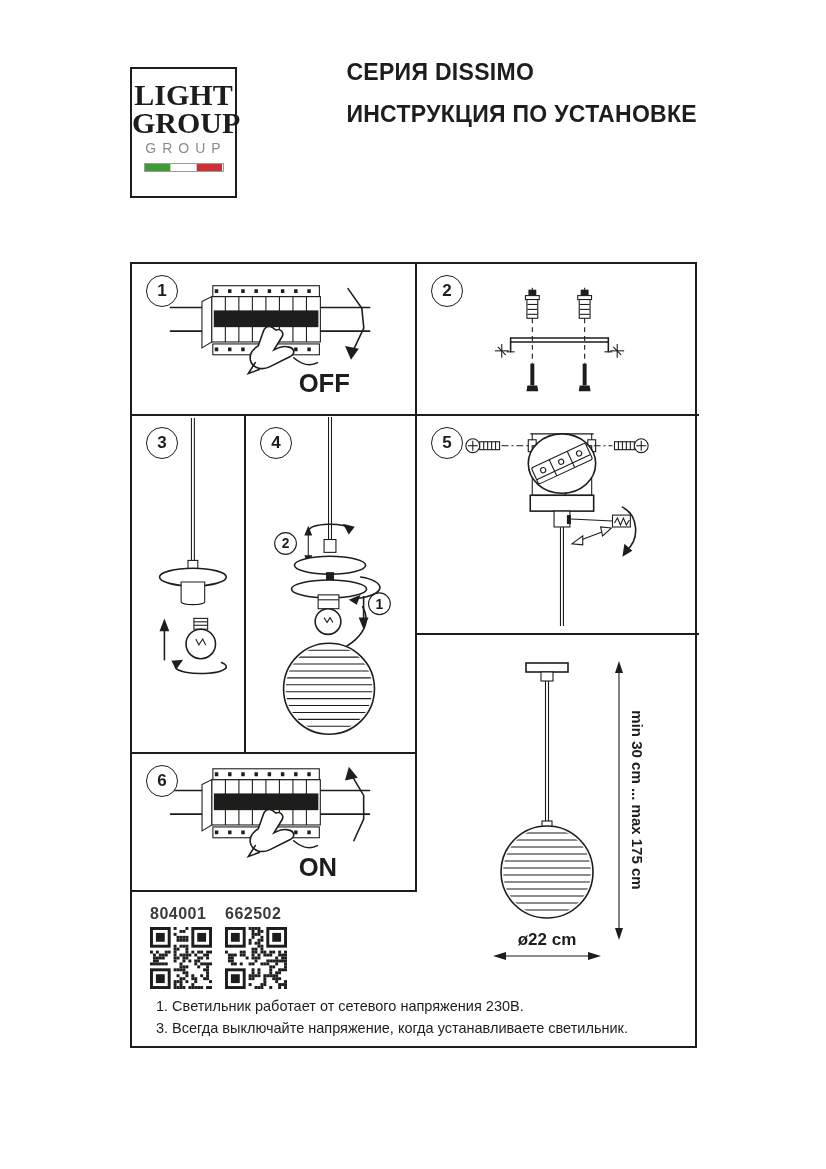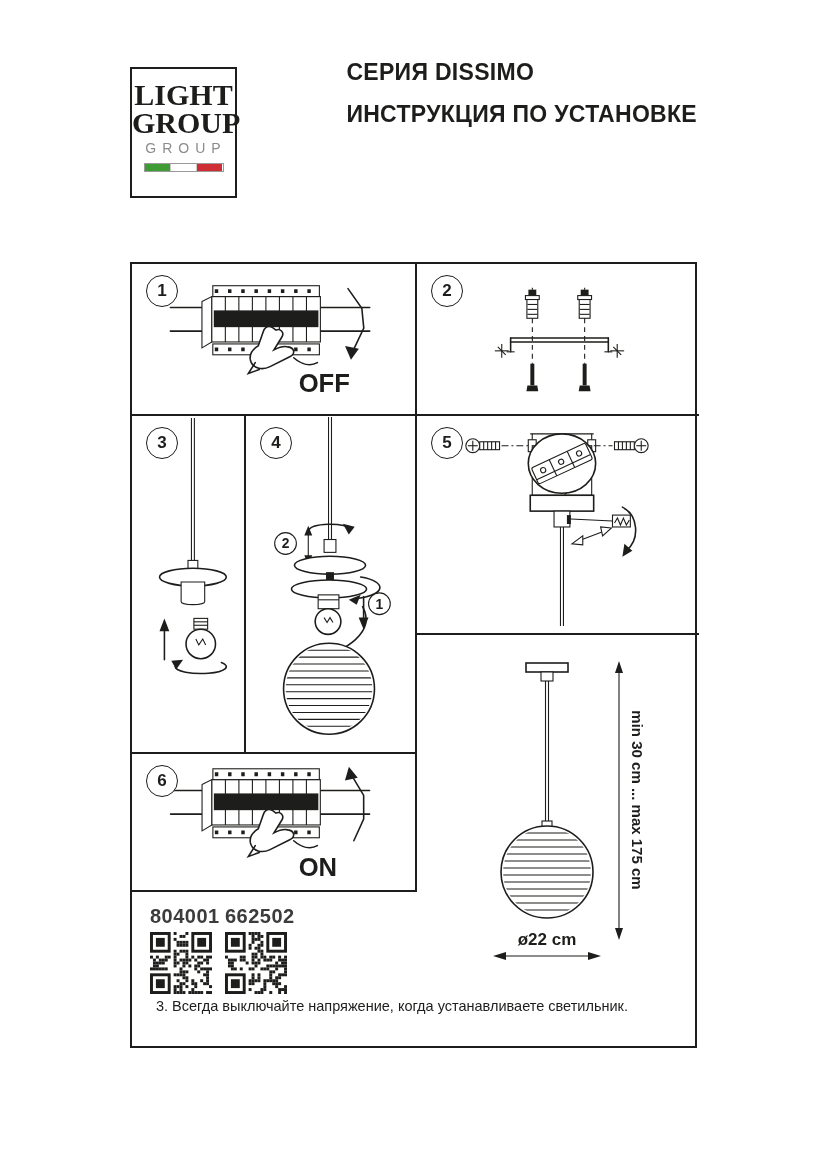--- a/index.html
+++ b/index.html
@@ -37,21 +37,21 @@
   svg .f{fill:var(--ink);stroke:none;}
   svg .wf{fill:#fff;stroke:var(--ink);stroke-width:1.6;}
   svg .wf1{fill:#fff;stroke:var(--ink);stroke-width:1.1;}
   svg .lbl{font:700 26px "Liberation Sans",sans-serif;fill:var(--ink);}
   svg .co{font:700 14px "Liberation Sans",sans-serif;fill:var(--ink);}
   svg .dimt{font:700 15px "Liberation Sans",sans-serif;fill:var(--ink);}
   svg .dimt2{font:700 17px "Liberation Sans",sans-serif;fill:var(--ink);}
   
   .codes{position:absolute;left:18px;top:641px;}
   .codes .row{display:flex;gap:13px;}
-  .codes .lab{width:62px;font-size:20px;font-weight:700;color:#3c3c3c;letter-spacing:0.5px;}
+  .codes .lab{width:62px;font-size:16px;font-weight:700;color:#3c3c3c;letter-spacing:0.5px;}
   .codes .qrrow{display:flex;gap:13px;margin-top:4px;}
   .qr{width:62px;height:62px;}
   .notes{position:absolute;left:24px;top:731px;width:540px;font-size:14.5px;line-height:22px;color:var(--ink);}
 </style>
 </head>
 <body>
 
 <div class="page">
 
   <div class="logo">
@@ -670,17 +670,18 @@
               <rect x="44.28571428571429" y="2.9523809523809526" width="14.761904761904763" height="14.761904761904763" fill="#fff"></rect>
               <rect x="47.23809523809524" y="5.904761904761905" width="8.857142857142858" height="8.857142857142858" fill="#1d1d1b"></rect>
               <rect x="0" y="41.333333333333336" width="20.666666666666668" height="20.666666666666668" fill="#1d1d1b"></rect>
               <rect x="2.9523809523809526" y="44.28571428571429" width="14.761904761904763" height="14.761904761904763" fill="#fff"></rect>
               <rect x="5.904761904761905" y="47.23809523809524" width="8.857142857142858" height="8.857142857142858" fill="#1d1d1b"></rect>
             </svg></div>
       </div>
     </div>
 
     <div class="notes">
+      <div>1. Светильник работает от сетевого напряжения 230В.</div>
       <div>3. Всегда выключайте напряжение, когда устанавливаете светильник.</div>
     </div>
 
   </div>
 </div>
 
 </body></html>

